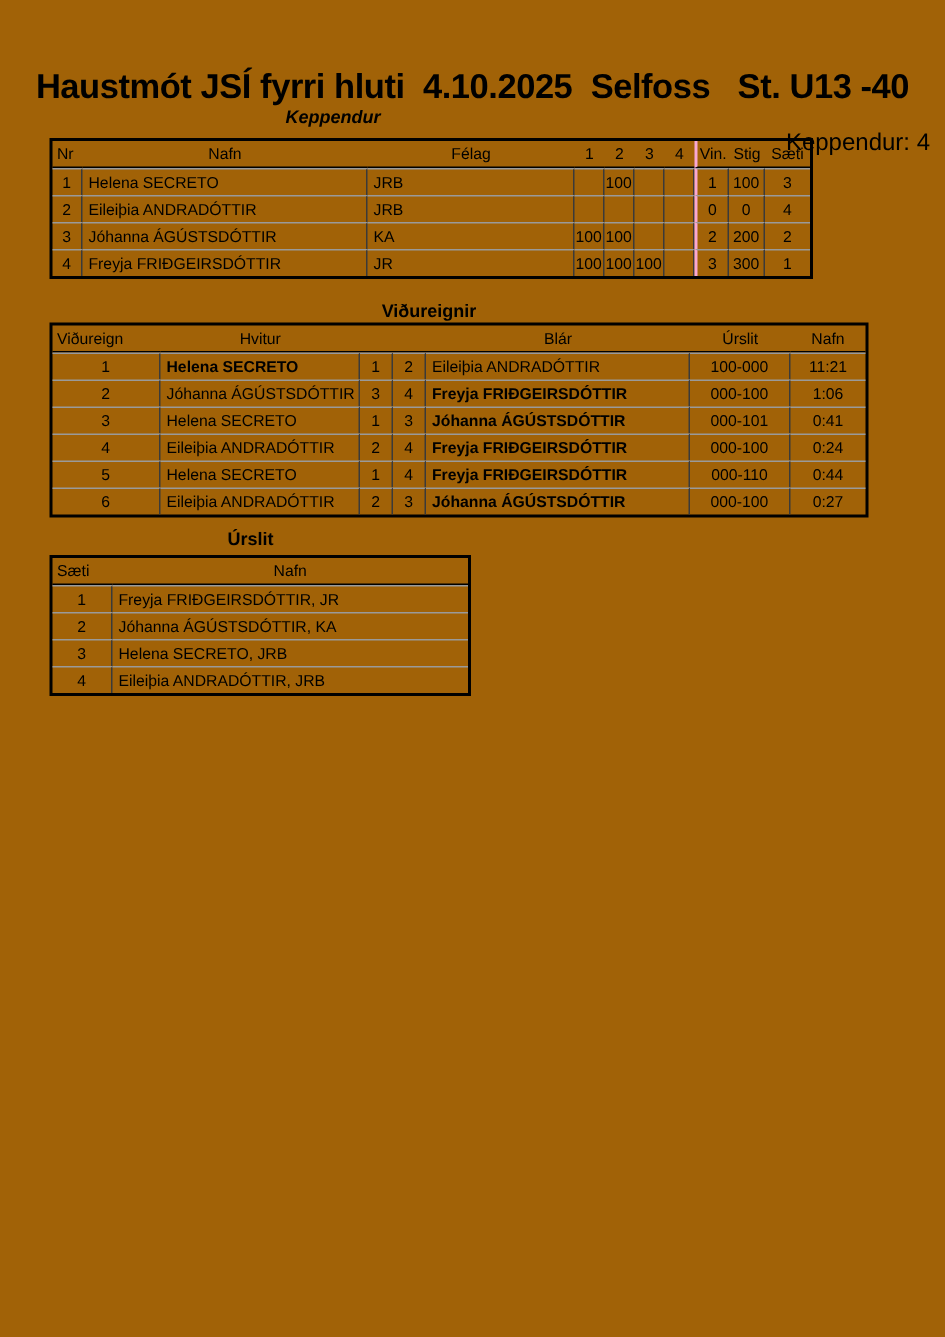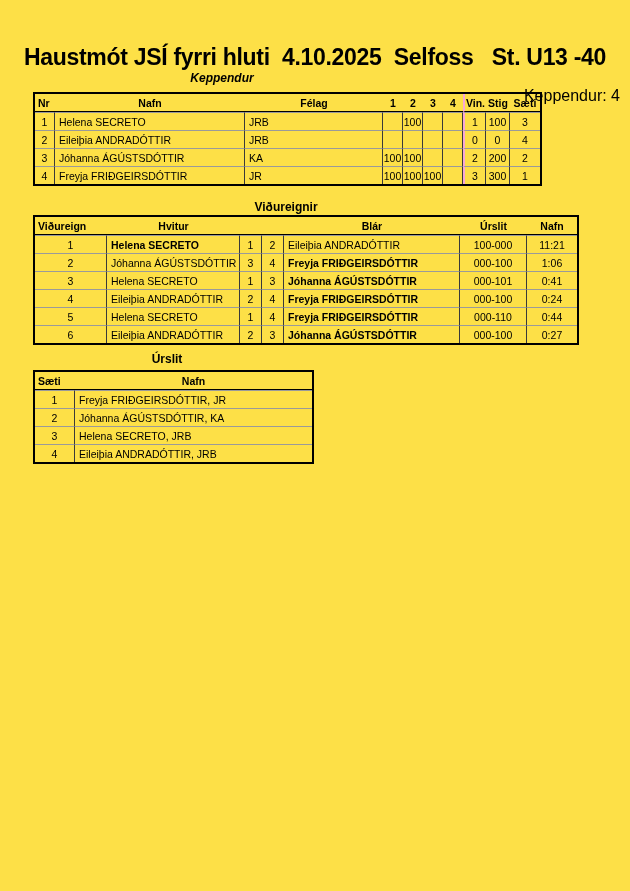--- a/index.html
+++ b/index.html
@@ -1,18 +1,18 @@
 <!DOCTYPE html>
 <html><head>
 <meta charset="utf-8">
 <style>
   html,body { margin:0; padding:0; background:#e8e8e8; }
   .page {
     position:relative; width:630px; height:891px; margin:0 auto;
-    background:#fde047; color:#000;
+    background:#a16207; color:#000;
     font-family:"Liberation Sans", sans-serif;
     overflow:hidden;
   }
   .title {
     position:absolute; top:44px; left:0; width:630px;
     text-align:center; font-size:23px; font-weight:bold;
     white-space:pre; letter-spacing:-0.3px;
   }
   .tbl-label {
     position:absolute; font-size:12px; font-weight:bold;
@@ -30,21 +30,21 @@
   }
   .t-kepp { left:33px; top:92px;  width:505px; }
   .t-vid  { left:33px; top:215px; width:542px; }
   .t-urs  { left:33px; top:370px; width:277px; }
 
   th, td {
     height:18px; box-sizing:border-box; padding:0;
     text-align:center; vertical-align:middle;
     overflow:hidden; white-space:nowrap;
   }
-  th { font-weight:bold; border-bottom:1px solid #000; }
+  th { font-weight:normal; border-bottom:1px solid #000; }
   td { border-top:1px solid #9a9a9a; border-right:1px solid #3a3a3a; }
   td:last-child { border-right:none; }
   .name { text-align:left; padding-left:4px; }
   th.left { text-align:left; padding-left:3px; }
   .div-l { border-left:2px solid #f9a8d4; }
   .b { font-weight:bold; }
 </style>
 </head>
 <body>
 

